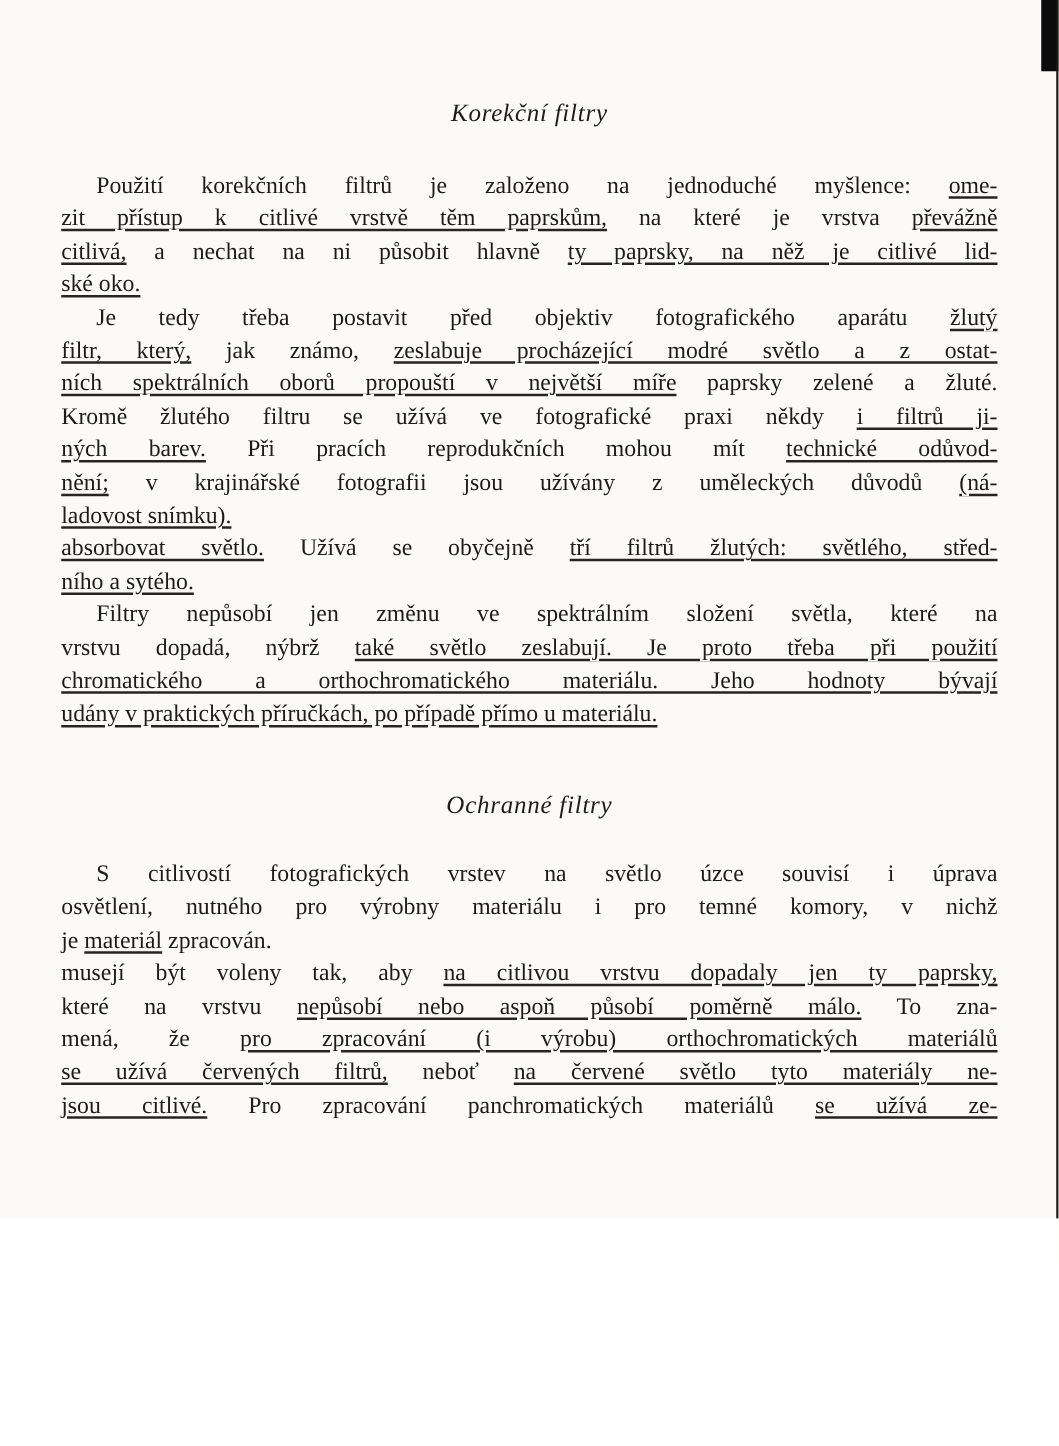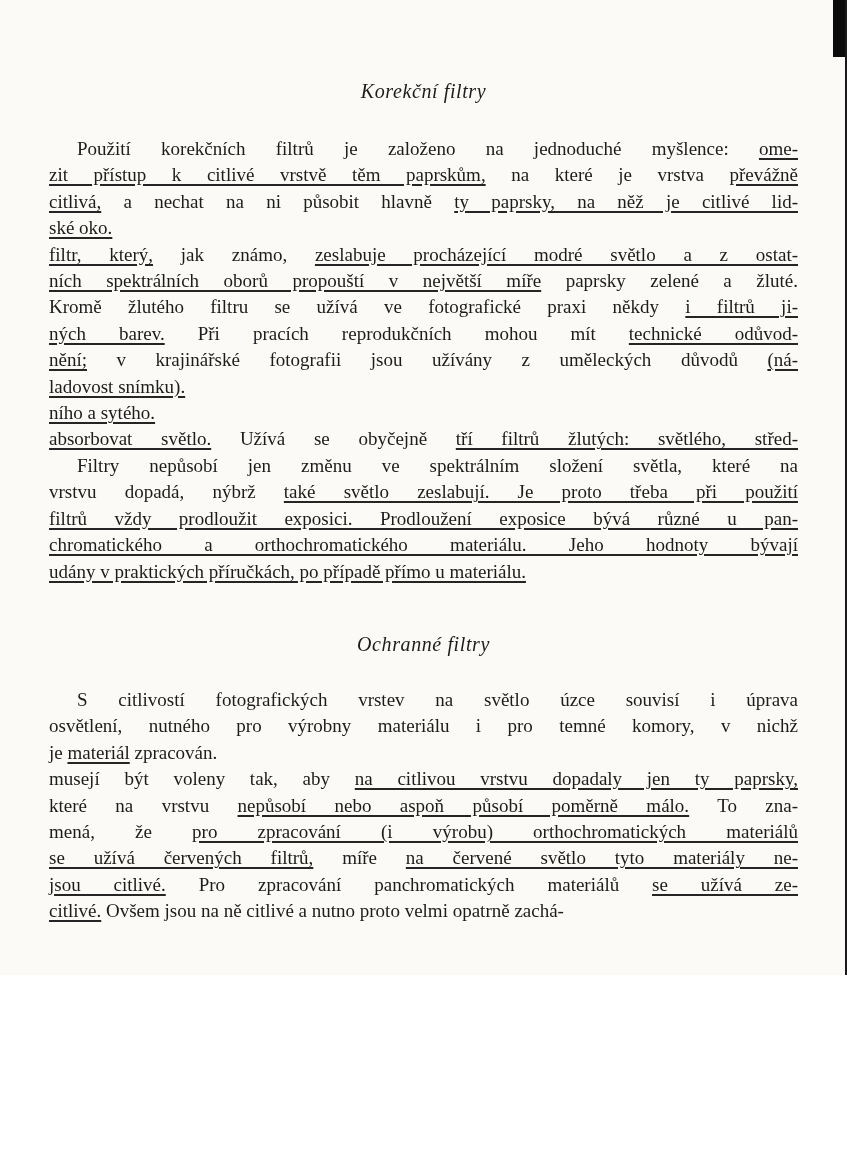--- a/index.html
+++ b/index.html
@@ -88,55 +88,54 @@
     <div class="heading h1">Korekční filtry</div>
 
     <div>
         <div class="para">
           <div class="line first"><span>Použití korekčních filtrů je založeno na jednoduché myšlence: </span><span class="u">ome-</span></div>
           <div class="line"><span class="u">zit přístup k citlivé vrstvě těm paprskům,</span><span> na které je vrstva </span><span class="u">převážně</span></div>
           <div class="line"><span class="u">citlivá,</span><span> a nechat na ni působit hlavně </span><span class="u">ty paprsky, na něž je citlivé lid-</span></div>
           <div class="line last"><span class="u">ské oko.</span></div>
         </div>
         <div class="para">
+          <div class="line first"><span>Je tedy třeba postavit před objektiv fotografického aparátu </span><span class="u">žlutý</span></div>
           <div class="line"><span class="u">filtr, který,</span><span> jak známo, </span><span class="u">zeslabuje procházející modré světlo a z ostat-</span></div>
           <div class="line"><span class="u">ních spektrálních oborů propouští v největší míře</span><span> paprsky zelené a žluté.</span></div>
           <div class="line"><span>Kromě žlutého filtru se užívá ve fotografické praxi někdy </span><span class="u">i filtrů ji-</span></div>
           <div class="line"><span class="u">ných barev.</span><span> Při pracích reprodukčních mohou mít </span><span class="u">technické odůvod-</span></div>
           <div class="line"><span class="u">nění;</span><span> v krajinářské fotografii jsou užívány z uměleckých důvodů </span><span class="u">(ná-</span></div>
           <div class="line last"><span class="u">ladovost snímku).</span></div>
         </div>
         <div class="para">
+          <div class="line"><span class="u">absorbovat světlo.</span><span> Užívá se obyčejně </span><span class="u">tří filtrů žlutých: světlého, střed-</span></div>
           <div class="line last"><span class="u">ního a sytého.</span></div>
-          <div class="line"><span class="u">absorbovat světlo.</span><span> Užívá se obyčejně </span><span class="u">tří filtrů žlutých: světlého, střed-</span></div>
         </div>
         <div class="para">
           <div class="line first"><span>Filtry nepůsobí jen změnu ve spektrálním složení světla, které na</span></div>
           <div class="line"><span>vrstvu dopadá, nýbrž </span><span class="u">také světlo zeslabují. Je proto třeba při použití</span></div>
-          <div class="line"><span class="u">filtrů vždy prodloužit exposici. Prodloužení exposice bývá různé u pan-</span></div>
           <div class="line"><span class="u">chromatického a orthochromatického materiálu. Jeho hodnoty bývají</span></div>
           <div class="line last"><span class="u">udány v praktických příručkách, po případě přímo u materiálu.</span></div>
         </div>
       </div>
 
     <div class="heading h2">Ochranné filtry</div>
 
     <div>
         <div class="para">
           <div class="line first"><span>S citlivostí fotografických vrstev na světlo úzce souvisí i úprava</span></div>
           <div class="line"><span>osvětlení, nutného pro výrobny materiálu i pro temné komory, v nichž</span></div>
           <div class="line last"><span>je </span><span class="u">materiál</span><span> zpracován.</span></div>
         </div>
         <div class="para">
           <div class="line"><span>musejí být voleny tak, aby </span><span class="u">na citlivou vrstvu dopadaly jen ty paprsky,</span></div>
           <div class="line"><span>které na vrstvu </span><span class="u">nepůsobí nebo aspoň působí poměrně málo.</span><span> To zna-</span></div>
           <div class="line"><span>mená, že </span><span class="u">pro zpracování (i výrobu) orthochromatických materiálů</span></div>
-          <div class="line"><span class="u">se užívá červených filtrů,</span><span> míře </span><span class="u">na červené světlo tyto materiály ne-</span></div>
+          <div class="line"><span class="u">se užívá červených filtrů,</span><span> neboť </span><span class="u">na červené světlo tyto materiály ne-</span></div>
           <div class="line"><span class="u">jsou citlivé.</span><span> Pro zpracování panchromatických materiálů </span><span class="u">se užívá ze-</span></div>
-          <div class="line last"><span class="u">citlivé.</span><span> Ovšem jsou na ně citlivé a nutno proto velmi opatrně zachá-</span></div>
         </div>
       </div>
   </div>
 
   <div class="footer">
     <span class="footer-left">6 —Zachoval</span>
     <span class="footer-right">81</span>
   </div>
 </div>
 

